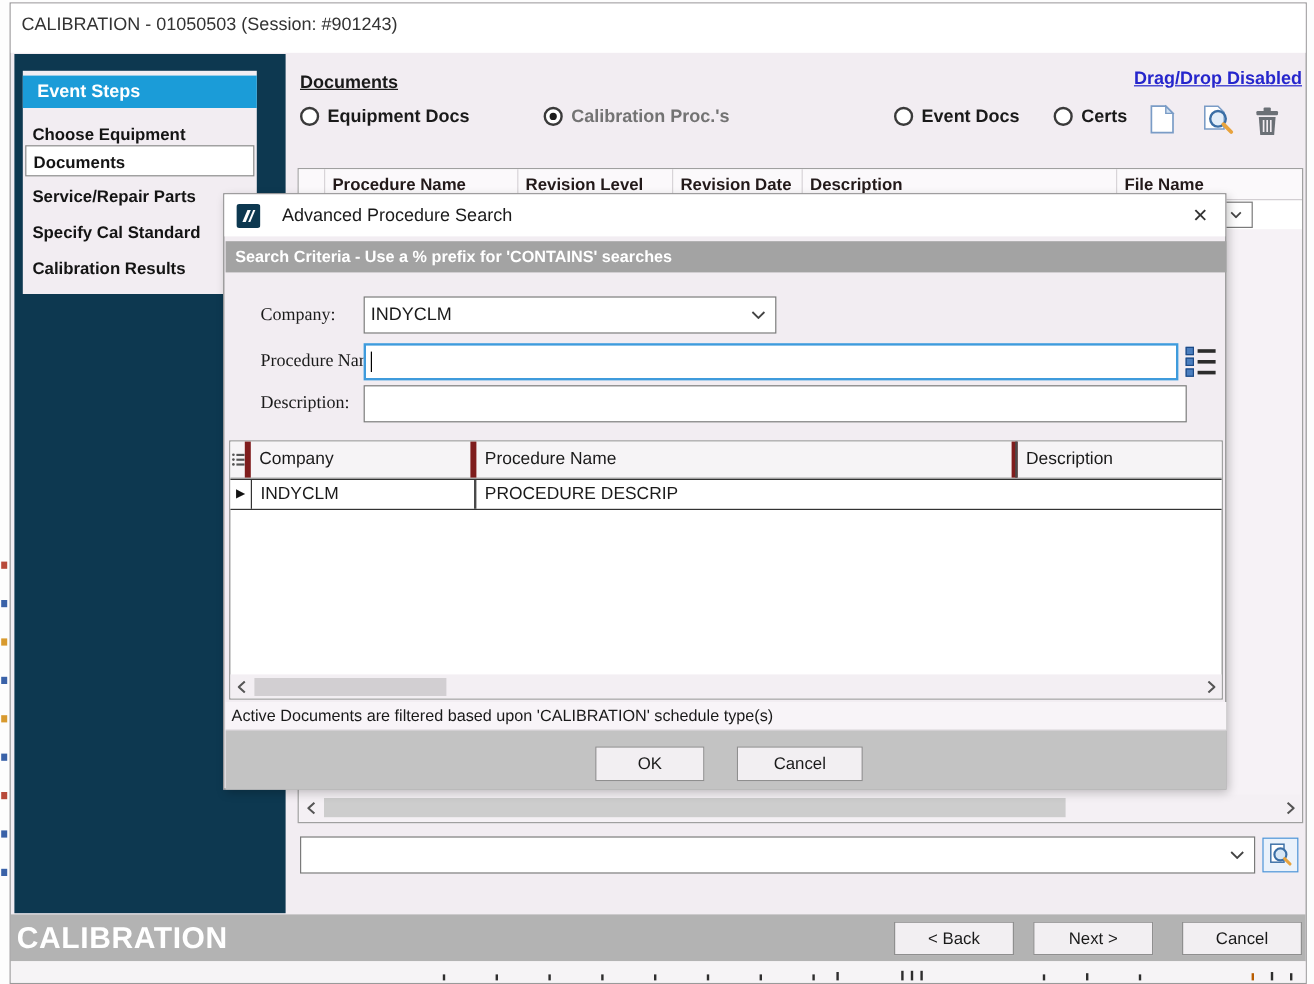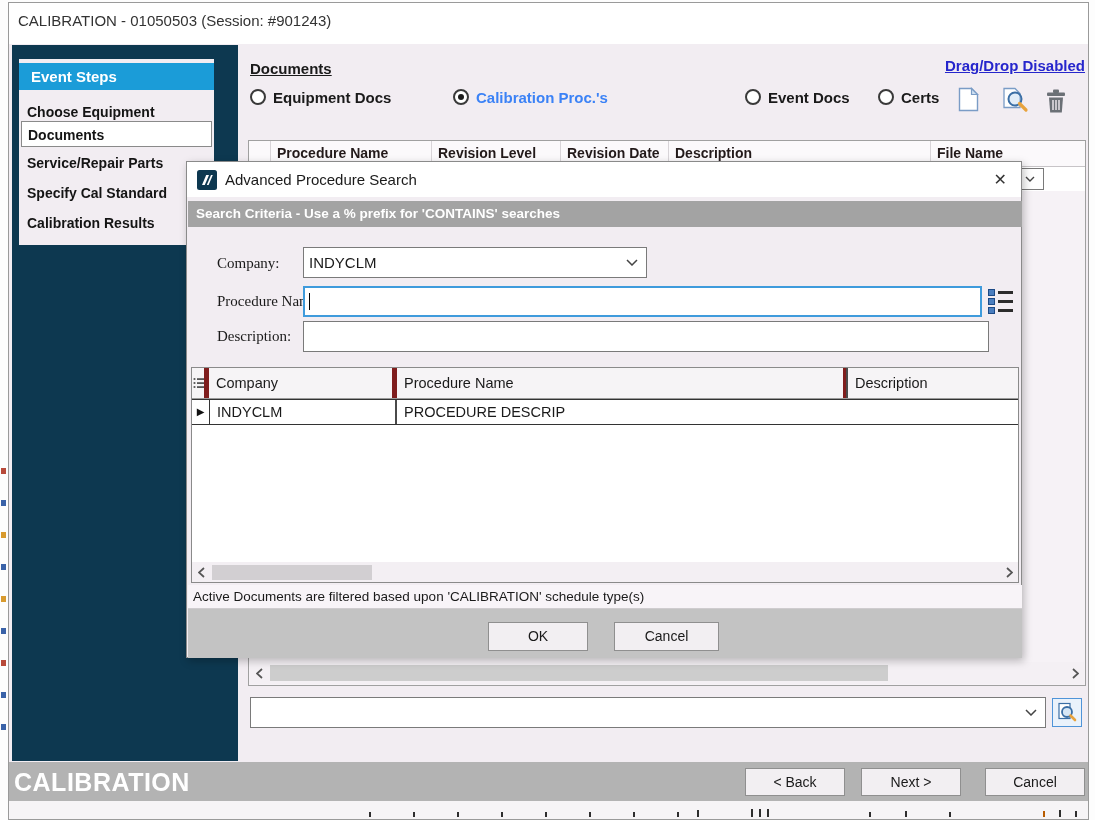--- a/index.html
+++ b/index.html
@@ -23,21 +23,21 @@
   .side-item { position:absolute; left:21px; width:191px; height:26px; font-size:14px; font-weight:bold;
                line-height:26px; padding-left:6px; color:#141414; }
   .side-item.active { background:#fff; border:1px solid #8a8a8a; }
 
   
   #docs-title { left:250px; top:60px; font-size:15px; font-weight:bold; text-decoration:underline; }
   .radio-group { position:absolute; top:88px; height:18px; display:flex; align-items:center; gap:7px; }
   .radio { width:16px; height:16px; border:2px solid #3a3a3a; border-radius:50%; background:#fff; position:relative; flex:0 0 auto; }
   .radio.sel::after { content:""; position:absolute; left:3px; top:3px; width:6px; height:6px; border-radius:50%; background:#1c1c1c; }
   .radio-label { font-size:15px; font-weight:bold; white-space:nowrap; }
-  .radio-label.blue { color:#3b82f6; }
+  .radio-label.blue { color:#737373; }
   #dragdrop-link { left:925px; top:57px; width:160px; text-align:right; font-size:15px; font-weight:bold;
                    color:#2626cc; text-decoration:underline; cursor:pointer; }
   .toolbar-icon { position:absolute; top:87px; cursor:pointer; }
 
   
   #main-table { left:248px; top:140px; width:838px; height:546px; border:1px solid #a0a0a0; background:#f6f2f6; }
   #main-table-header { left:249px; top:141px; width:836px; height:26px; display:flex; background:#fbf9fb; border-bottom:1px solid #c7c4c7; }
   .mth-cell { border-right:1px solid #d8d4d8; font-size:14px; font-weight:bold; line-height:25px; padding-left:6px;
               white-space:nowrap; overflow:hidden; color:#231a1a; }
   #main-row-strip { left:249px; top:167px; width:836px; height:24px; background:#ffffff; }
@@ -66,21 +66,21 @@
 
   
   #bottom-strip { left:9px; top:801px; width:1079px; height:18px; background:#f6f4f6; }
   #bottom-strip span { position:absolute; bottom:2px; width:2px; background:#2e2e2e; }
   
   .edge-ico { position:absolute; left:1px; width:5px; height:6px; }
 
   
   #dialog { left:186px; top:161px; width:836px; height:497px; background:#f2edf2; border:1px solid #8a8a8a;
             box-shadow:2px 3px 8px rgba(0,0,0,.25); }
-  #dlg-titlebar { left:0; top:0; width:100%; height:35px; background:#fff; display:flex; align-items:center; }
+  #dlg-titlebar { left:0; top:0; width:100%; height:35px; background:#fff; display:flex; align-items:center;gap:10px; }
   #dlg-title { font-size:15px; color:#1a1a1a; margin-left:8px; }
   #dlg-close { margin-left:auto; margin-right:14px; font-size:16px; color:#333; cursor:pointer; }
   #dlg-band { left:1px; top:39px; width:834px; height:26px; background:#a3a3a3; color:#fff; font-weight:bold;
               font-size:13.5px; line-height:26px; padding-left:8px; }
   .dlg-label { position:absolute; left:30px; font-size:15px;font-family:Liberation Serif, serif; }
   #dlg-company-combo { left:116px; top:85px; width:344px; height:31px; background:#fff; border:1px solid #7a7a7a;
                        display:flex; align-items:center; }
   #dlg-company-combo .val { flex:1; font-size:15px; padding-left:5px; }
   #dlg-proc-input { left:116px; top:124px; width:679px; height:31px; background:#fff; border:2px solid #3f9bdc; }
   #dlg-proc-input .caret { position:absolute; left:4px; top:5px; width:1px; height:17px; background:#000; }
@@ -98,21 +98,21 @@
   #dlg-grid-row { left:5px; top:237px; width:826px; height:26px; display:flex; background:#fff;
                   border-top:1px solid #333; border-bottom:1px solid #333; }
   .dgr-cell { font-size:14.5px; line-height:24px; padding-left:7px; white-space:nowrap; overflow:hidden; }
   .row-marker { width:17px; text-align:center; font-size:10px; line-height:24px; color:#111; }
   #dlg-hscroll { left:5px; top:400px; width:826px; height:20px; background:#f3eff3; display:flex; align-items:center; }
   #dlg-hscroll .thumb { height:15px; background:#d2cfd2; width:160px; margin-left:2px; cursor:grab; }
 
   #dlg-status { left:1px; top:423px; width:834px; height:24px; background:#f8f4f8; border-bottom:1px solid #cfcccf;
                 font-size:13.5px; line-height:23px; padding-left:5px; }
   #dlg-footer { left:1px; top:447px; width:834px; height:49px; background:#c3c3c3; }
-  #dlg-ok { left:301px; top:460px; width:100px; height:29px; line-height:27px;text-align:center; }
+  #dlg-ok { left:309px; top:460px; width:91px; height:29px; line-height:27px;text-align:center; }
   #dlg-cancel { left:427px; top:460px; width:105px; height:29px; line-height:27px; }
 
   svg { display:block; }
 </style>
 </head>
 <body>
 
 <div id="screen">
 
   <div>

